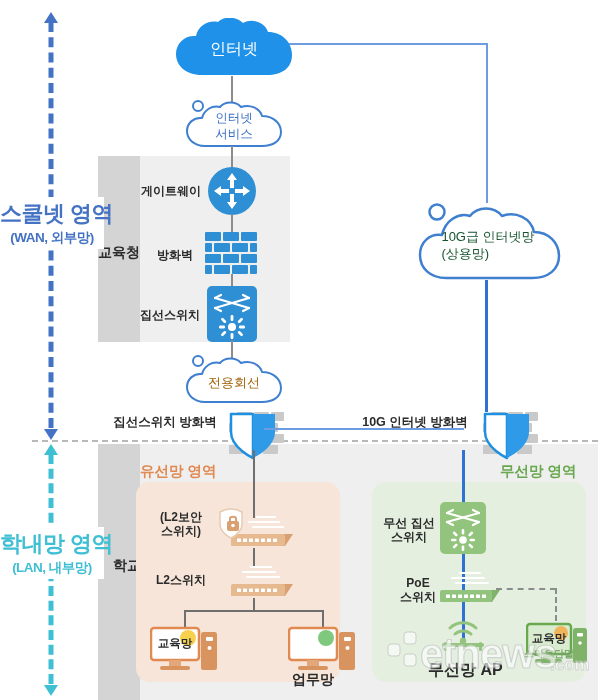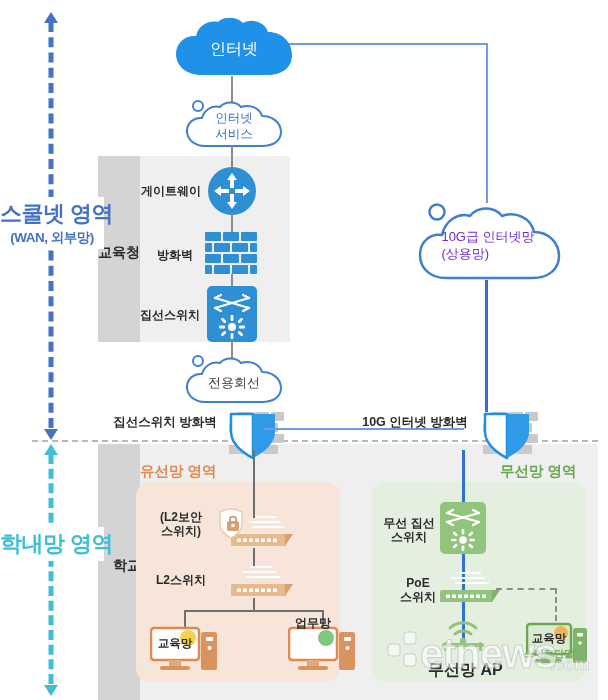--- a/index.html
+++ b/index.html
@@ -103,20 +103,21 @@
     <div class="arrow-head" style="top:241px;border-top:11px solid #3fbfd4;"></div>
   </div>
 
   <div class="zone-label" style="left:0px;top:197px;width:104px;color:#4472c4;background:#ffffff;padding:2px 0;">
     <span class="big">스쿨넷 영역</span>
     <span class="small">(WAN, 외부망)</span>
   </div>
 
   <div class="zone-label" style="left:0px;top:527px;width:104px;color:#3fbfd4;background:#ffffff;padding:2px 0;">
     <span class="big">학내망 영역</span>
+    <span class="small">(LAN, 내부망)</span>
   </div>
 
   <div class="hline-blue-thin" style="left:258px;top:43px;width:230px;"></div>
   <div class="vline-blue-thin" style="left:486px;top:43px;height:160px;"></div>
 
   <div class="cloud-solid" style="left:172px;top:18px;width:124px;height:62px;">
     <svg width="124" height="62" viewBox="0 0 124 62">
       <path d="M30,57 C13,57 4,47 4,36 C4,25 13,17 24,18 C26,8 36,2 46,4 C52,-2 64,-2 71,5 C80,0 93,4 96,14 C110,14 120,24 120,37 C120,50 110,57 95,57 Z" fill="#1f91e8"></path>
     </svg>
     <div class="cloud-text" style="font-size:16px;color:#ffffff;">
@@ -202,31 +203,31 @@
   </div>
   <div class="dev-label" style="left:136px;top:308px;width:68px;">집선스위치</div>
 
   <div class="vline" style="left:231px;top:340px;height:24px;"></div>
 
   <div class="cloud-solid" style="left:182px;top:352px;width:104px;height:52px;">
     <svg width="104" height="56" viewBox="0 0 104 56">
       <path d="M23,50 C12,50 5,43 5,35 C5,27 12,21 20,22 C22,14 30,9 38,11 C43,5 54,5 59,11 C68,8 78,12 80,20 C91,20 99,27 99,36 C99,45 91,50 80,50 Z" fill="#ffffff" stroke="#3f7fd0" stroke-width="2" stroke-linejoin="round"></path>
       <circle cx="16" cy="9" r="5" fill="#ffffff" stroke="#3f7fd0" stroke-width="2"></circle>
     </svg>
-    <div class="cloud-text" style="font-size:13px;color:#404040;top:60%;">
+    <div class="cloud-text" style="font-size:13px;color:#a16207;top:60%;">
       <span>전용회선</span>
     </div>
   </div>
 
   <div class="cloud-solid" style="left:412px;top:198px;width:152px;height:86px;">
     <svg width="152" height="90" viewBox="0 0 152 90">
       <path d="M34,80 C18,80 8,70 8,57 C8,44 18,35 30,37 C33,23 46,14 58,18 C66,8 82,8 90,18 C104,13 119,20 122,34 C137,34 147,45 147,58 C147,71 137,80 120,80 Z" fill="#ffffff" stroke="#3f7fd0" stroke-width="2.5" stroke-linejoin="round"></path>
       <circle cx="25" cy="14" r="7.5" fill="#ffffff" stroke="#3f7fd0" stroke-width="2.5"></circle>
     </svg>
-    <div class="cloud-text" style="font-size:13px;color:#6d28d9;line-height:1.3;top:56%;">
+    <div class="cloud-text" style="font-size:13px;color:#14532d;line-height:1.3;top:56%;">
       <div>10G급 인터넷망</div>
       <div>(상용망)</div>
     </div>
   </div>
 
   <div class="vline-blue-thick" style="left:485px;top:280px;height:132px;"></div>
 
   <div class="abs" style="left:223px;top:412px;width:62px;height:48px;">
     <svg width="62" height="48" viewBox="0 0 62 48">
       <g fill="#c9c9c9">
@@ -357,21 +358,21 @@
     <svg width="70" height="50" viewBox="0 0 70 50">
       <rect x="1" y="2" width="48" height="32" rx="3" fill="#ffffff" stroke="#e08a52" stroke-width="2.5"></rect>
       <rect x="19" y="34" width="12" height="6" fill="#e2a87c"></rect>
       <rect x="10" y="40" width="30" height="4" rx="2" fill="#d9935f"></rect>
       <rect x="51" y="6" width="16" height="38" rx="2.5" fill="#d9935f"></rect>
       <rect x="56" y="11" width="7" height="4" rx="1" fill="#ffffff"></rect>
       <circle cx="59.5" cy="22" r="2" fill="#ffffff"></circle>
       <circle cx="38" cy="12" r="8" fill="#7ec97e"></circle>
     </svg>
   </div>
-  <div class="dev-label" style="left:288px;top:616px;width:50px;font-size:12px;font-family:Liberation Serif, serif;">업무망</div>
+  <div class="dev-label" style="left:288px;top:671px;width:50px;font-size:14px;">업무망</div>
 
   <div class="region-title" style="left:500px;top:462px;color:#6aa84f;">무선망 영역</div>
   <div class="region-box" style="left:372px;top:482px;width:214px;height:200px;background:#e4efe0;"></div>
 
   <div class="vline-blue-thick" style="left:462px;top:450px;height:190px;"></div>
 
   <div class="abs" style="left:440px;top:502px;width:46px;height:52px;">
     <svg width="46" height="52" viewBox="0 0 46 52">
       <rect x="0" y="0" width="46" height="52" rx="5" fill="#93c47d"></rect>
       <g stroke="#ffffff" stroke-width="2.2" fill="none" stroke-linecap="round">

